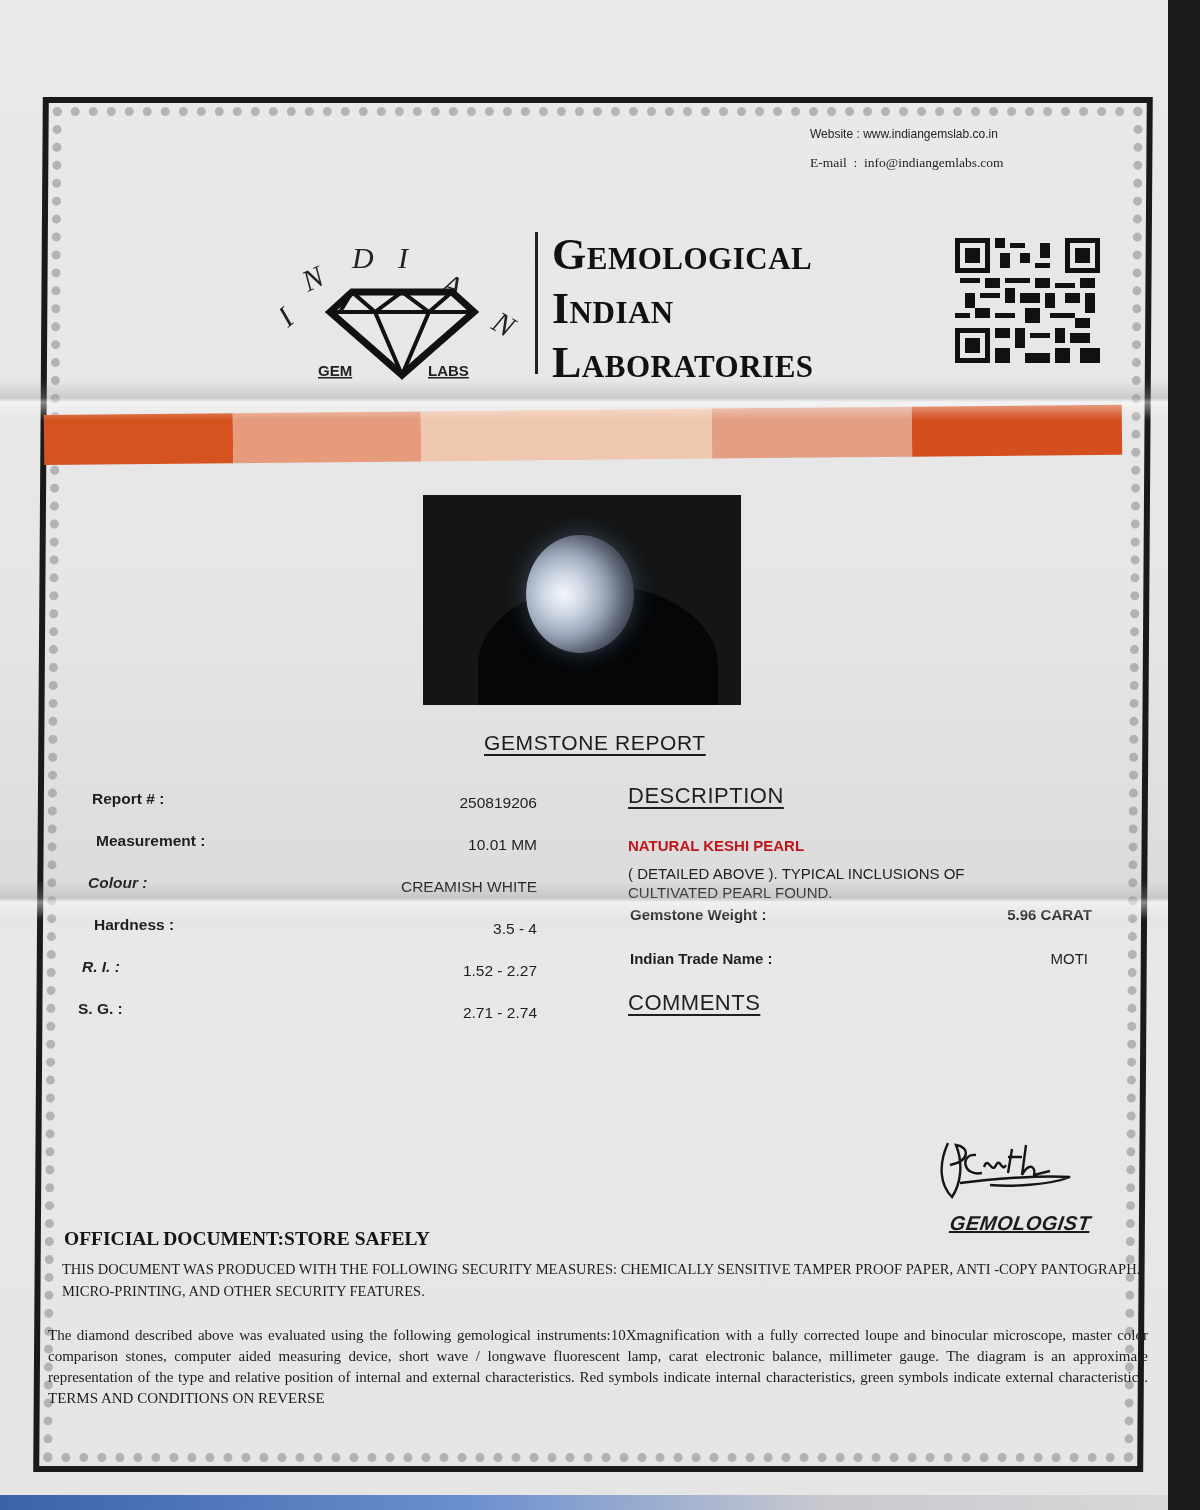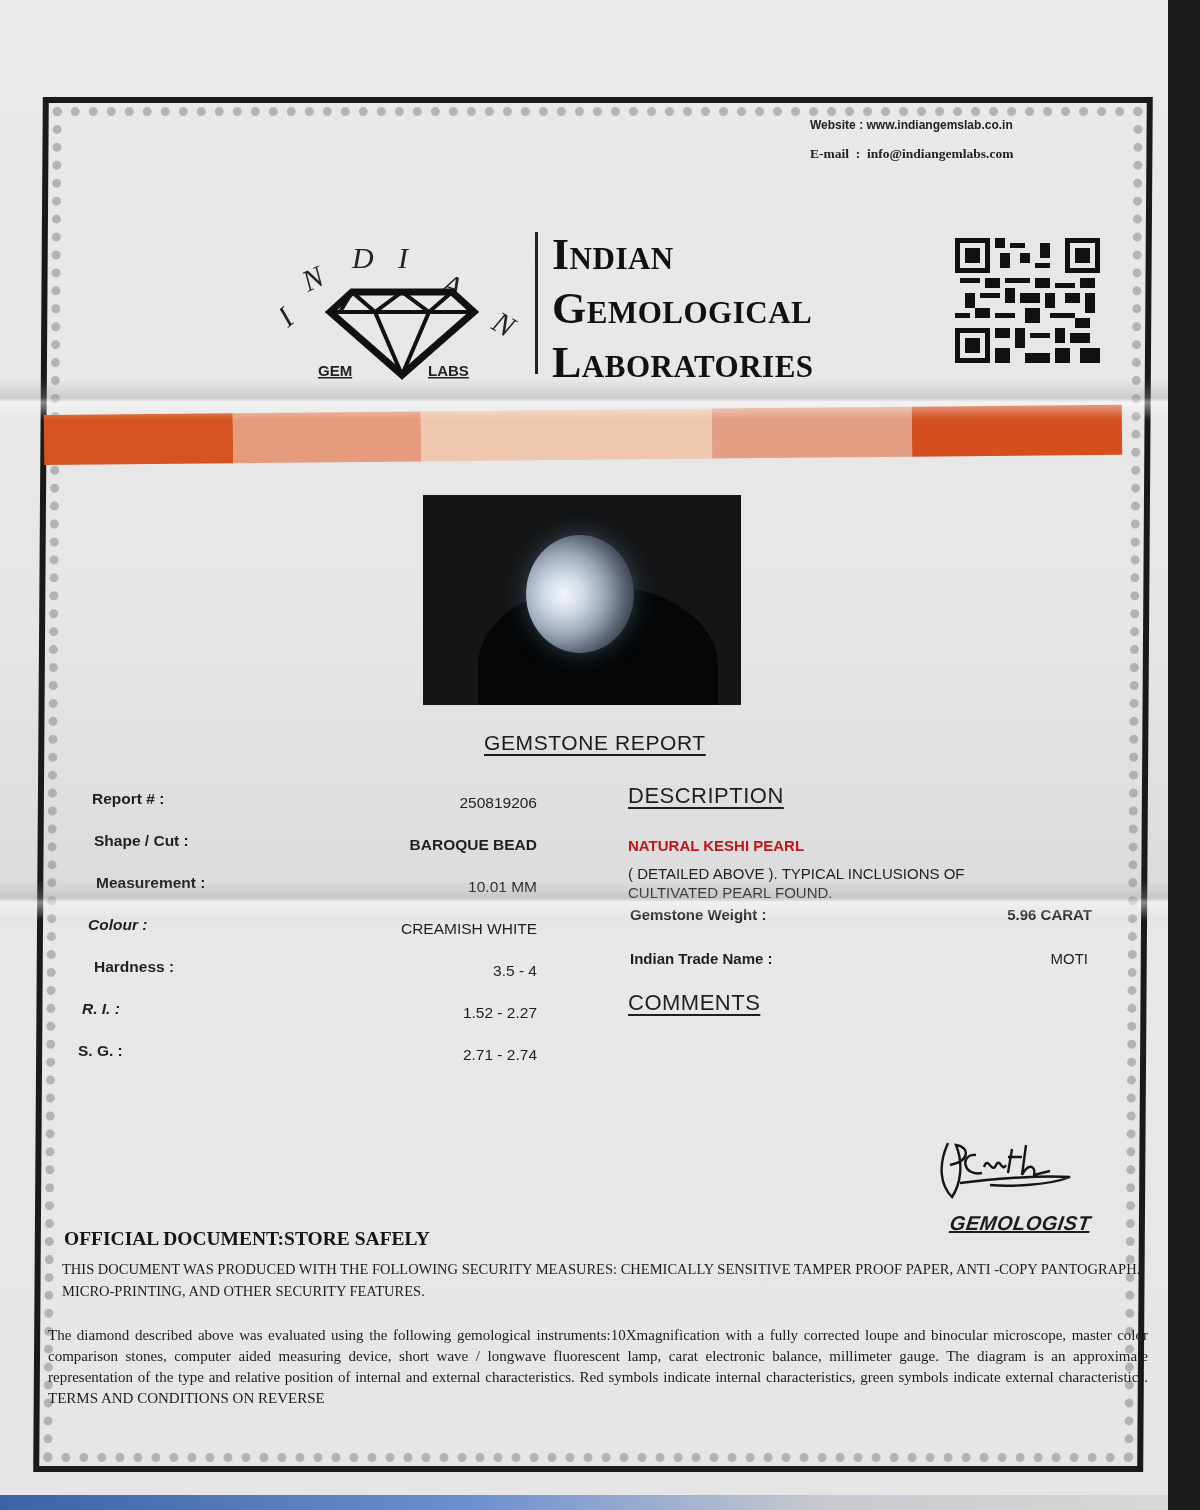--- a/index.html
+++ b/index.html
@@ -26,22 +26,22 @@
     position: absolute; left: 38px; top: 97px; width: 1110px; height: 1375px;
     border: 6px solid #1a1a1a;
     transform: skewY(-0.4deg) rotate(0.4deg);
   }
   .microprint {
     position: absolute; inset: 4px;
     border: 9px dotted #8a8a8a;
     opacity: 0.55;
   }
   .contact {
-    position: absolute; left: 810px; top: 118px;
-    font-size: 12px; font-weight: bold; color: #222;
+    position: absolute; left: 810px; top: 127px;
+    font-size: 12px; font-weight: normal; color: #222;
   }
   .contact .row { margin-bottom: 14px; }
   .contact .email { font-family: "Liberation Serif", serif; font-size: 13.5px; }
 
   .logo { position: absolute; left: 280px; top: 230px; width: 250px; height: 150px; }
   .logo-divider { position: absolute; left: 535px; top: 232px; width: 3px; height: 142px; background: #222; }
   .lab-name {
     position: absolute; left: 552px; top: 228px;
     font-family: "Liberation Serif", serif; font-weight: bold; color: #111;
     font-variant: small-caps; font-size: 44px; line-height: 54px; letter-spacing: 0.5px;
@@ -144,22 +144,22 @@
     </g>
     <polygon points="50,82 72,62 172,62 194,82 122,145" fill="none" stroke="#111" stroke-width="7"></polygon>
     <path d="M50,82 L194,82 M72,62 L95,82 L122,62 L149,82 L172,62 M95,82 L122,145 L149,82 M72,62 L60,82" stroke="#111" stroke-width="4" fill="none"></path>
     <text x="38" y="146" font-size="15" font-weight="bold" fill="#222" text-decoration="underline" font-family="Liberation Sans, sans-serif">GEM</text>
     <text x="148" y="146" font-size="15" font-weight="bold" fill="#222" text-decoration="underline" font-family="Liberation Sans, sans-serif">LABS</text>
   </svg>
 
   <div class="logo-divider"></div>
 
   <div class="lab-name">
+    <div>Gemological</div>
     <div>Indian</div>
-    <div>Gemological</div>
     <div>Laboratories</div>
   </div>
 
   <svg class="qr" viewBox="0 0 29 25" shape-rendering="crispEdges">
     <rect width="29" height="25" fill="#e7e7e8"></rect>
     <g fill="#111">
       <rect x="0" y="0" width="7" height="7"></rect>
         <rect x="1" y="1" width="5" height="5" fill="#e7e7e8"></rect>
         <rect x="2" y="2" width="3" height="3"></rect>
       <rect x="22" y="0" width="7" height="7"></rect>
@@ -221,24 +221,20 @@
   </div>
 
   <div class="report-title">GEMSTONE REPORT</div>
 
   <div class="spec-table">
     <div class="spec-row">
       <span class="lbl">Report # :</span>
       <span class="val">250819206</span>
     </div>
     <div class="spec-row">
-      <span class="lbl" style="left:12px">Shape / Cut :</span>
-      <span class="val bold">BAROQUE BEAD</span>
-    </div>
-    <div class="spec-row">
       <span class="lbl" style="left:14px">Measurement :</span>
       <span class="val">10.01 MM</span>
     </div>
     <div class="spec-row italic">
       <span class="lbl" style="left:6px">Colour :</span>
       <span class="val">CREAMISH WHITE</span>
     </div>
     <div class="spec-row">
       <span class="lbl" style="left:12px">Hardness :</span>
       <span class="val">3.5 - 4</span>

